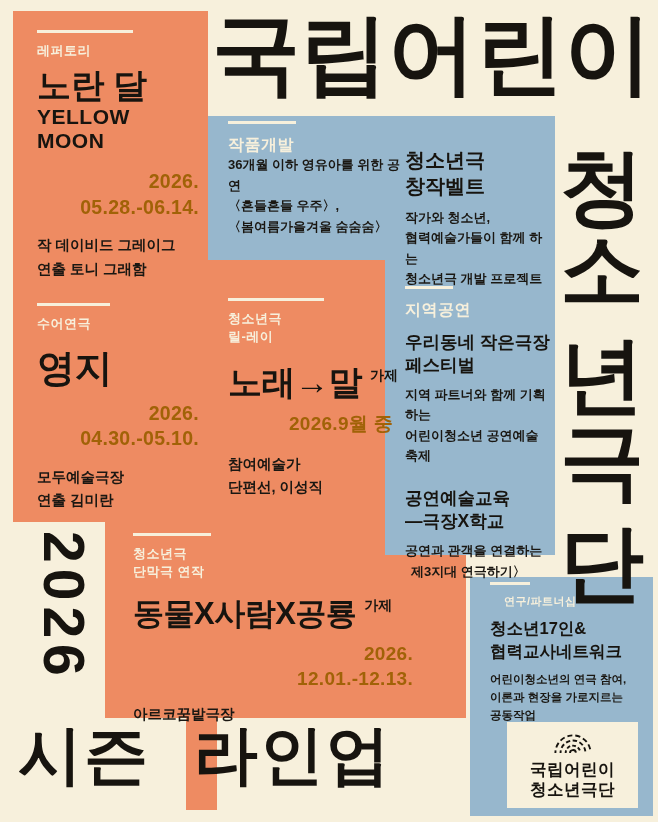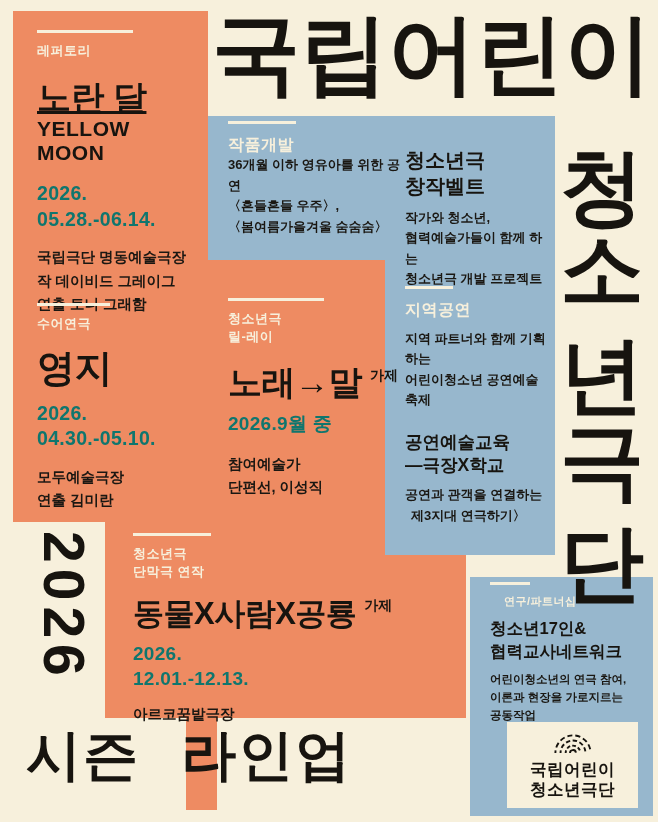--- a/index.html
+++ b/index.html
@@ -14,28 +14,28 @@
   .shape{position:absolute;}
   .salmon{background:#EE8B62;}
   .blue{background:#97B7CD;}
   .card{position:absolute;z-index:3;}
   .rule{height:2.5px;background:#F7F0DC;margin-bottom:9px;}
   .label{color:#F7F0DC;font-weight:bold;font-size:13px;letter-spacing:.5px;line-height:1.45;}
   .label.sm{font-size:16px;}
   .label.xs{font-size:11px;margin-left:14px;}
   .big-title{font-weight:900;color:#17140F;letter-spacing:-.5px;line-height:1.15;white-space:nowrap;}
   .sub-title{font-weight:900;color:#17140F;letter-spacing:.5px;}
-  .dates{font-weight:800;font-size:19.5px;line-height:1.3;letter-spacing:.3px;color:#0f766e;}
+  .dates{font-weight:800;font-size:19.5px;line-height:1.3;letter-spacing:.3px;color:#a16207;text-align:right;}
   .credits{font-weight:600;font-size:14.5px;line-height:1.62;color:#1A1712;}
   .body-sm{font-weight:600;font-size:13px;line-height:1.58;color:#1A1712;}
   .col-title{font-weight:900;font-size:20px;line-height:1.32;color:#17140F;white-space:nowrap;}
   .sup{font-size:14px;font-weight:800;position:relative;top:-14px;margin-left:8px;letter-spacing:0;}
   .display{position:absolute;z-index:4;font-weight:900;color:#17140F;white-space:nowrap;}
   .mt8{margin-top:8px;}.mt10{margin-top:10px;}.mt12{margin-top:12px;}
-  .mt14{margin-top:14px;}.mt16{margin-top:16px;}.mt18{margin-top:18px;text-decoration:underline;}.mt20{margin-top:20px;}
+  .mt14{margin-top:14px;}.mt16{margin-top:16px;}.mt18{margin-top:6px;}.mt20{margin-top:20px;}
   .logo-box{
     position:absolute;z-index:4;left:507px;top:722px;width:131px;height:86px;
     background:#F7F0DC;display:flex;flex-direction:column;align-items:center;
     justify-content:center;gap:3px;
   }
   .logo-text{font-weight:900;font-size:16.5px;line-height:1.18;letter-spacing:.5px;
     color:#17140F;text-align:center;white-space:nowrap;}
 </style>
 </head>
 <body>
@@ -47,33 +47,32 @@
   <div class="shape salmon" style="left:105px;top:522px;width:103px;height:196px"></div>
   <div class="shape salmon" style="left:385px;top:555px;width:81px;height:163px"></div>
   <div class="shape salmon" style="left:186px;top:718px;width:31px;height:92px"></div>
   <div class="shape blue" style="left:208px;top:116px;width:347px;height:144px"></div>
   <div class="shape blue" style="left:385px;top:260px;width:170px;height:295px"></div>
   <div class="shape blue" style="left:470px;top:577px;width:183px;height:239px"></div>
 
   <div class="display" style="left:212px;top:0;font-size:88px;line-height:108px;">국립어린이</div>
   <div class="display" style="left:551px;top:88px;writing-mode:vertical-rl;text-orientation:upright;font-size:84px;letter-spacing:10px;line-height:104px;">청소년극단</div>
   <div class="display" style="left:100px;top:531px;transform:rotate(90deg);transform-origin:top left;font-size:57px;letter-spacing:6px;line-height:72px;">2026</div>
-  <div class="display" style="left:26px;top:700px;font-size:55px;line-height:110px;letter-spacing:2px;word-spacing:24px;">시즌 라인업</div>
+  <div class="display" style="left:18px;top:700px;font-size:64px;line-height:110px;letter-spacing:2px;word-spacing:24px;">시즌 라인업</div>
 
   <div class="card" style="left:37px;top:30px;width:162px;">
     <div class="rule" style="width:96px"></div>
     <div class="label">레퍼토리</div>
     <div class="big-title mt18" style="font-size:34px">노란 달</div>
     <div class="sub-title" style="font-size:21px">YELLOW MOON</div>
     <div class="dates mt16">
       <div>2026.</div>
       <div>05.28.-06.14.</div>
     </div>
     <div class="credits mt14">
-      <div>국립극단 명동예술극장</div>
       <div>작 데이비드 그레이그</div>
       <div>연출 토니 그래함</div>
     </div>
   </div>
 
   <div class="card" style="left:228px;top:121px;width:320px;">
     <div class="rule" style="width:68px"></div>
     <div class="label sm">작품개발</div>
   </div>
   <div class="card" style="left:228px;top:147px;width:178px;">
@@ -121,20 +120,24 @@
     <div class="dates mt10" style="font-size:19px">2026.9월 중</div>
     <div class="credits mt16">
       <div>참여예술가</div>
       <div>단편선, 이성직</div>
     </div>
   </div>
 
   <div class="card" style="left:405px;top:286px;width:150px;">
     <div class="rule" style="width:48px"></div>
     <div class="label sm">지역공연</div>
+    <div class="col-title mt10" style="font-size:17.5px">
+      <div>우리동네 작은극장</div>
+      <div>페스티벌</div>
+    </div>
     <div class="body-sm mt8">
       <div>지역 파트너와 함께 기획하는</div>
       <div>어린이청소년 공연예술 축제</div>
     </div>
     <div class="col-title mt20" style="font-size:17.5px">
       <div>공연예술교육</div>
       <div>—극장X학교</div>
     </div>
     <div class="body-sm mt8">
       <div>공연과 관객을 연결하는</div>

